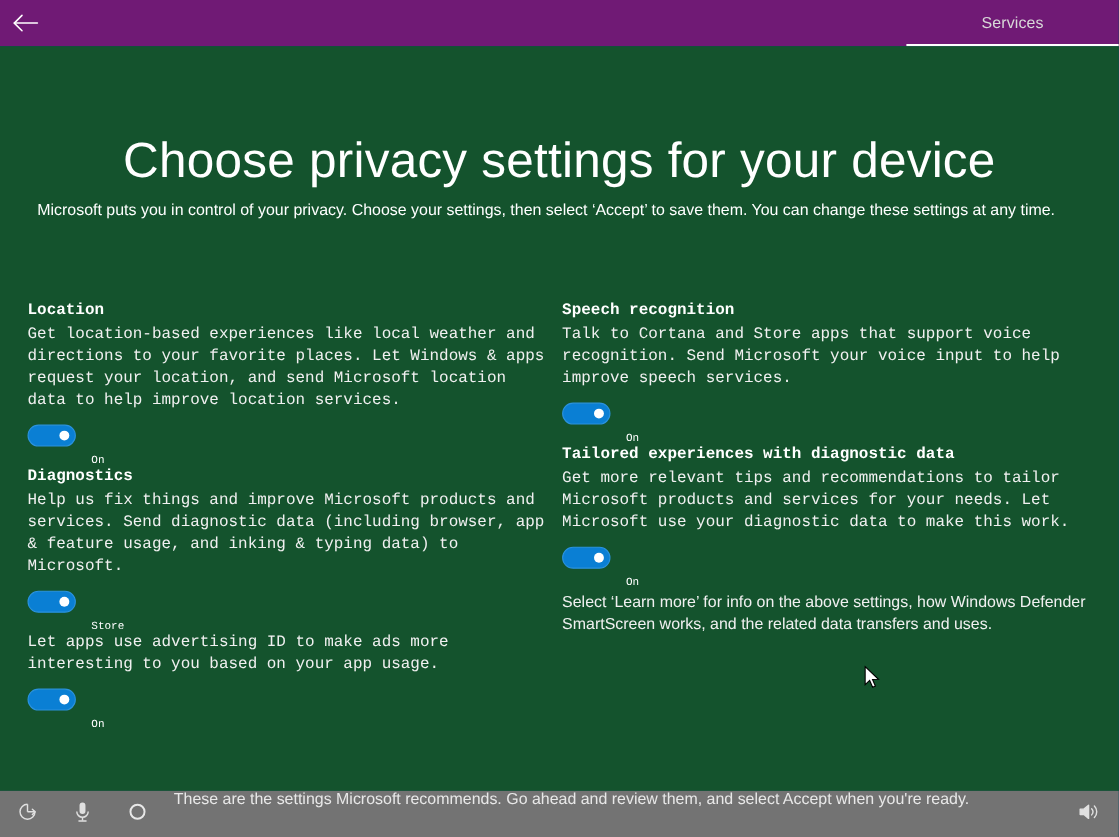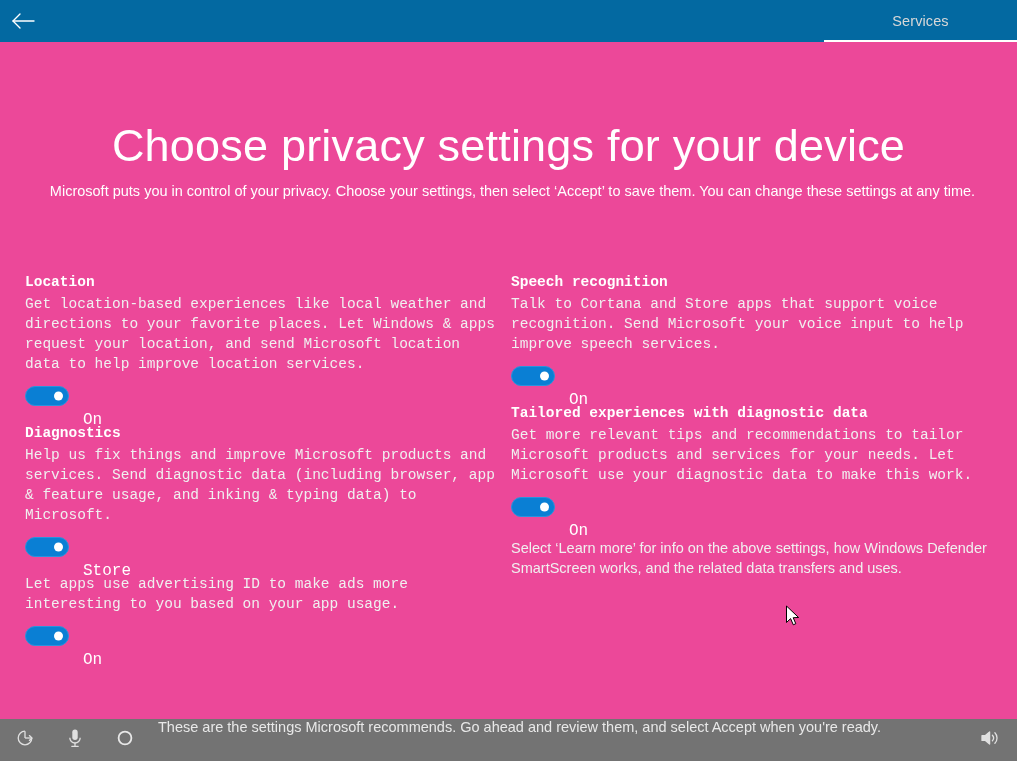--- a/index.html
+++ b/index.html
@@ -13,21 +13,21 @@
     background: #004880;
     font-family: "Liberation Sans", sans-serif;
     -webkit-font-smoothing: antialiased;
   }
 
   
   #titlebar {
     position: absolute;
     left: 0; top: 0;
     width: 1017px; height: 42px;
-    background: #0369a1;
+    background: #701a75;
     box-sizing: border-box;
   }
   #back-button {
     position: absolute;
     left: 0; top: 0;
     width: 46px; height: 42px;
     display: flex;
     align-items: center;
     justify-content: center;
     cursor: pointer;
@@ -52,37 +52,37 @@
     height: 2px;
     background: #ffffff;
   }
 
   
   #page {
     position: absolute;
     left: 0; top: 42px;
     width: 1017px;
     height: 677px;
-    background: #ec4899;
+    background: #14532d;
   }
 
   #headline {
     position: absolute;
     left: 0; top: 78px;
     width: 1017px;
     text-align: center;
     font-size: 45px;
     font-weight: 300;
     color: #ffffff;
     letter-spacing: .2px;
     line-height: 52px;
   }
   #subhead {
     position: absolute;
-    left: 44px; top: 138px;
+    left: 28px; top: 138px;
     width: 937px;
     text-align: center;
     font-size: 14.5px;
     font-weight: 400;
     color: #ffffff;
     line-height: 22px;
   }
 
   
   .column { position: absolute; top: 230px; }
@@ -124,21 +124,21 @@
     position: absolute;
     top: 50%;
     right: 5px;
     transform: translateY(-50%);
     width: 9px; height: 9px;
     border-radius: 50%;
     background: #ffffff;
   }
   .toggle-label {
     margin-left: 14px;
-    font-size: 16px;
+    font-size: 10px;
     color: #ffffff;
     line-height: 20px;
     margin-top: 48px;
   }
 
   .info-note {
     font-size: 14.5px;
     color: #f0f0f0;
     line-height: 20px;
     margin-top: 20px;

